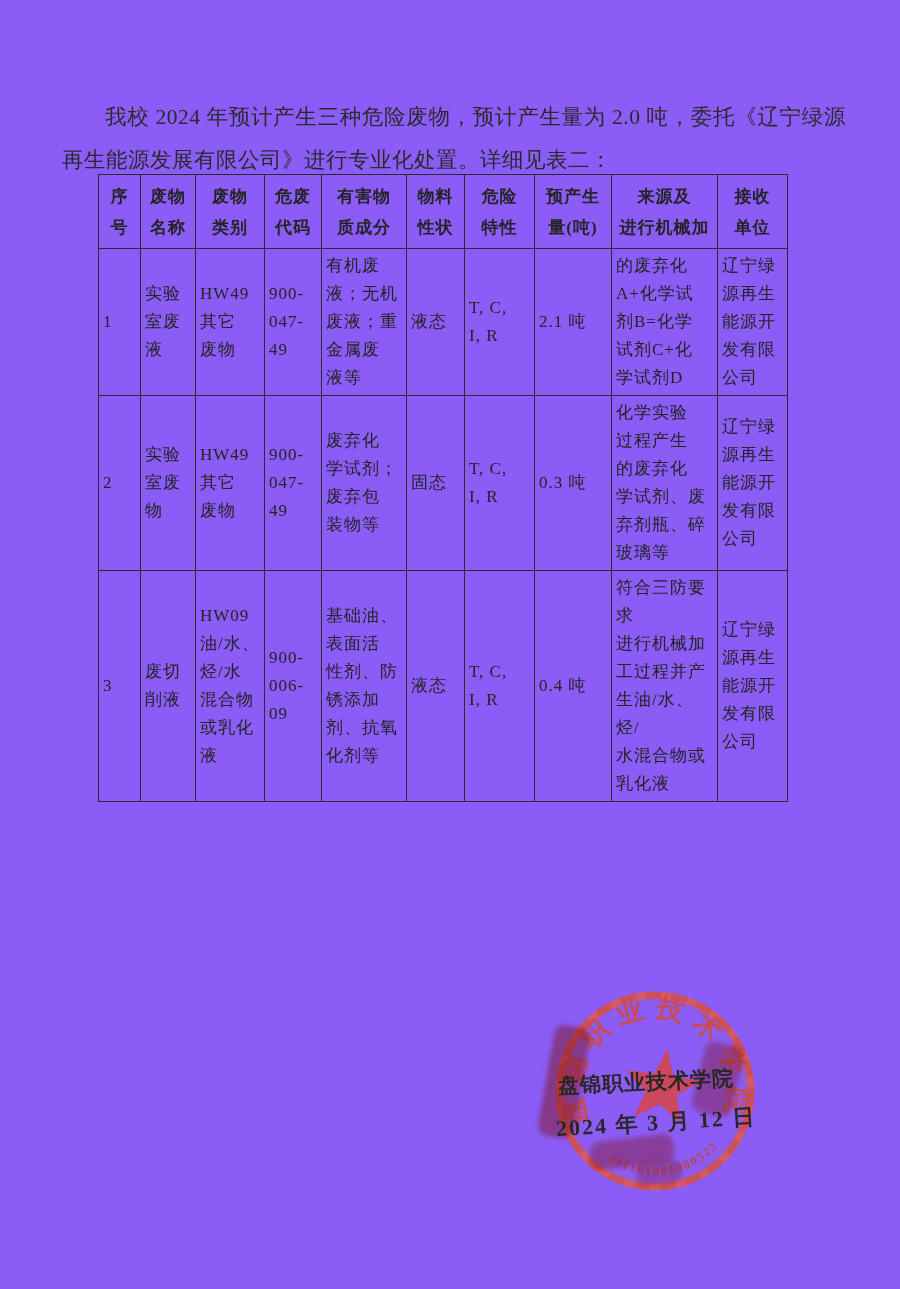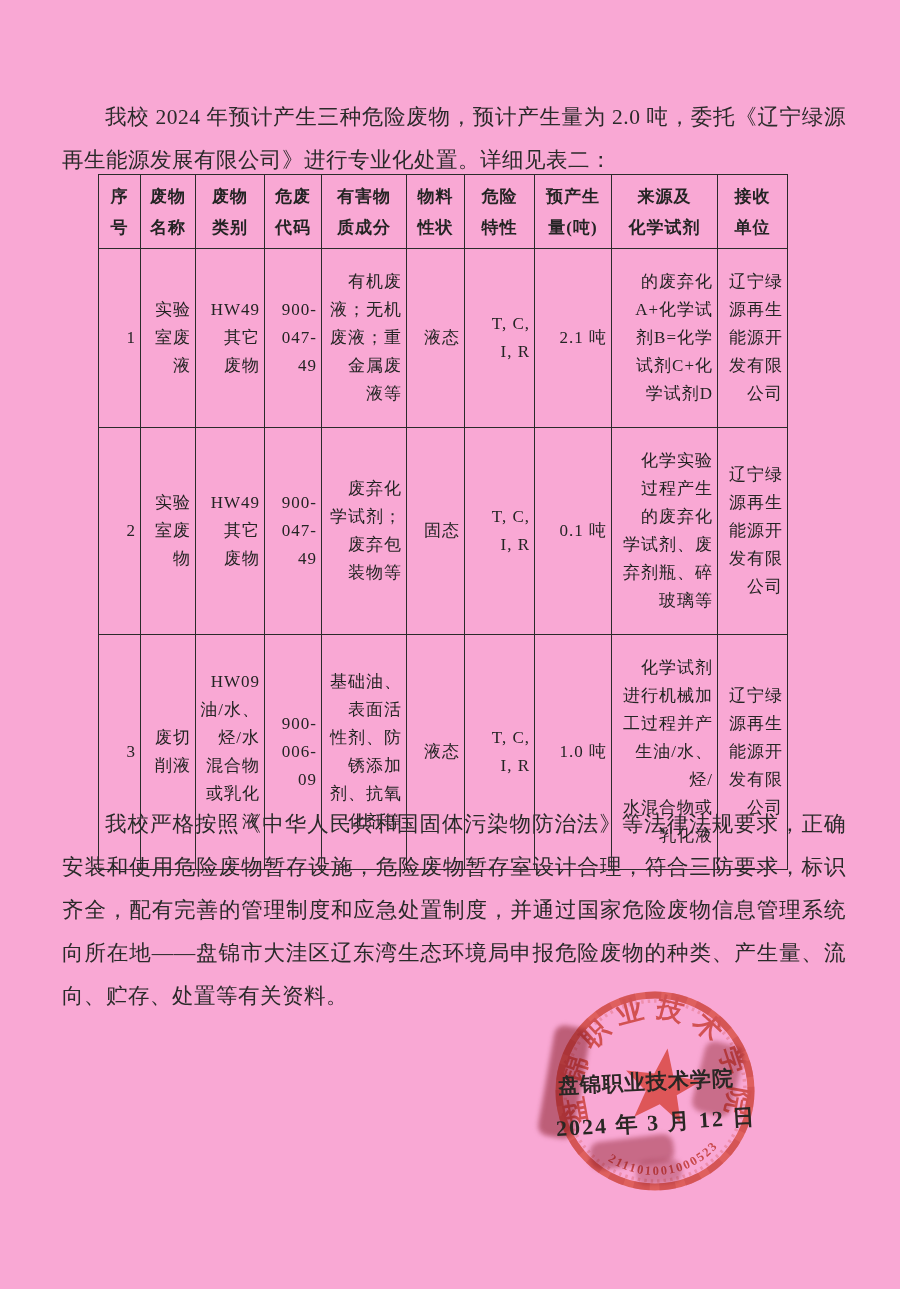--- a/index.html
+++ b/index.html
@@ -1,18 +1,18 @@
 <!DOCTYPE html>
 <html><head>
 <meta charset="utf-8">
 <style>
   html,body { margin:0; padding:0; background:#ffffff; }
   .page {
     position:relative; width:900px; height:1289px;
-    background:#f9a8d4; overflow:hidden;
+    background:#8b5cf6; overflow:hidden;
     font-family:"Liberation Serif","DejaVu Serif",serif;
     color:#262626;
   }
   .para {
     position:absolute; left:62px; width:784px;
     font-size:21.5px; line-height:43px; letter-spacing:0.5px;
     text-align:justify; text-indent:2em; color:#2a2a2a;
   }
   .para1 { top:74px; }
   .para2 { top:781px; }
@@ -22,21 +22,21 @@
     border-collapse:collapse; table-layout:fixed;
   }
   table.waste th, table.waste td { border:1.5px solid #2b2b2b; }
   table.waste th {
     font-size:17px; font-weight:600; line-height:31px; letter-spacing:1px;
     white-space:pre-line; text-align:center; vertical-align:middle; padding:3px 2px;
     color:#242424;
   }
   table.waste td {
     font-size:17px; line-height:28px; letter-spacing:1px;
-    white-space:pre-line; text-align:right; vertical-align:middle; padding:19px 4px;
+    white-space:pre-line; text-align:left; vertical-align:middle; padding:3px 4px;
     color:#242424;
   }
   td.long { font-size:16px; letter-spacing:2px; }
   td.cls  { font-size:16.5px; letter-spacing:1px; }
   td.src  { font-size:16px; letter-spacing:0.5px; padding:3px 4px; }
   td.recv { letter-spacing:3px;margin-top:8px; }
   tr.hrow { height:74px; }
   tr.r1 { height:137px; }
   tr.r2 { height:170px; }
   tr.r3 { height:187px; }
@@ -93,21 +93,21 @@
 代码</th>
         <th>有害物
 质成分</th>
         <th>物料
 性状</th>
         <th>危险
 特性</th>
         <th>预产生
 量(吨)</th>
         <th>来源及
-化学试剂</th>
+进行机械加</th>
         <th>接收
 单位</th>
       </tr>
     </thead>
     <tbody>
       <tr class="r1">
         <td>1</td>
         <td>实验
 室废
 液</td>
@@ -148,21 +148,21 @@
         <td>900-
 047-
 49</td>
         <td class="long">废弃化
 学试剂；
 废弃包
 装物等</td>
         <td>固态</td>
         <td>T, C,
 I, R</td>
-        <td>0.1 吨</td>
+        <td>0.3 吨</td>
         <td class="src">化学实验
 过程产生
 的废弃化
 学试剂、废
 弃剂瓶、碎
 玻璃等</td>
         <td class="recv">辽宁绿
 源再生
 能源开
 发有限
@@ -183,37 +183,36 @@
 09</td>
         <td class="long">基础油、
 表面活
 性剂、防
 锈添加
 剂、抗氧
 化剂等</td>
         <td>液态</td>
         <td>T, C,
 I, R</td>
-        <td>1.0 吨</td>
-        <td class="src">化学试剂
+        <td>0.4 吨</td>
+        <td class="src">符合三防要求
 进行机械加
 工过程并产
 生油/水、烃/
 水混合物或
 乳化液</td>
         <td class="recv">辽宁绿
 源再生
 能源开
 发有限
 公司</td>
       </tr>
     </tbody>
   </table>
 
-  <p class="para para2">我校严格按照《中华人民共和国固体污染物防治法》等法律法规要求，正确安装和使用危险废物暂存设施，危险废物暂存室设计合理，符合三防要求，标识齐全，配有完善的管理制度和应急处置制度，并通过国家危险废物信息管理系统向所在地——盘锦市大洼区辽东湾生态环境局申报危险废物的种类、产生量、流向、贮存、处置等有关资料。</p>
 
   <svg class="seal-svg" viewBox="0 0 280 280" aria-hidden="true">
     <g opacity="0.92">
       <circle cx="135" cy="136" r="96" fill="none" stroke="#dd5a55" stroke-width="7"></circle>
       <circle cx="135" cy="136" r="96" fill="none" stroke="#c84341" stroke-width="7" stroke-dasharray="16 10" opacity="0.5"></circle>
       <circle cx="135" cy="136" r="90" fill="none" stroke="#d4504d" stroke-width="3.5" stroke-dasharray="2.5 4" opacity="0.32"></circle>
       <path id="sealTopArc" d="M 70.9 173 A 74 74 0 1 1 199.1 173" fill="none"></path>
       <path id="sealBotArc" d="M 86.8 204.8 A 84 84 0 0 0 199.3 190" fill="none"></path>
       <text font-size="27" font-weight="bold" fill="#cf4a47" letter-spacing="10" font-family="'Liberation Serif','DejaVu Serif',serif">
         <textPath href="#sealTopArc" xlink:href="#sealTopArc" startOffset="50%" text-anchor="middle">盘锦职业技术学院</textPath>

